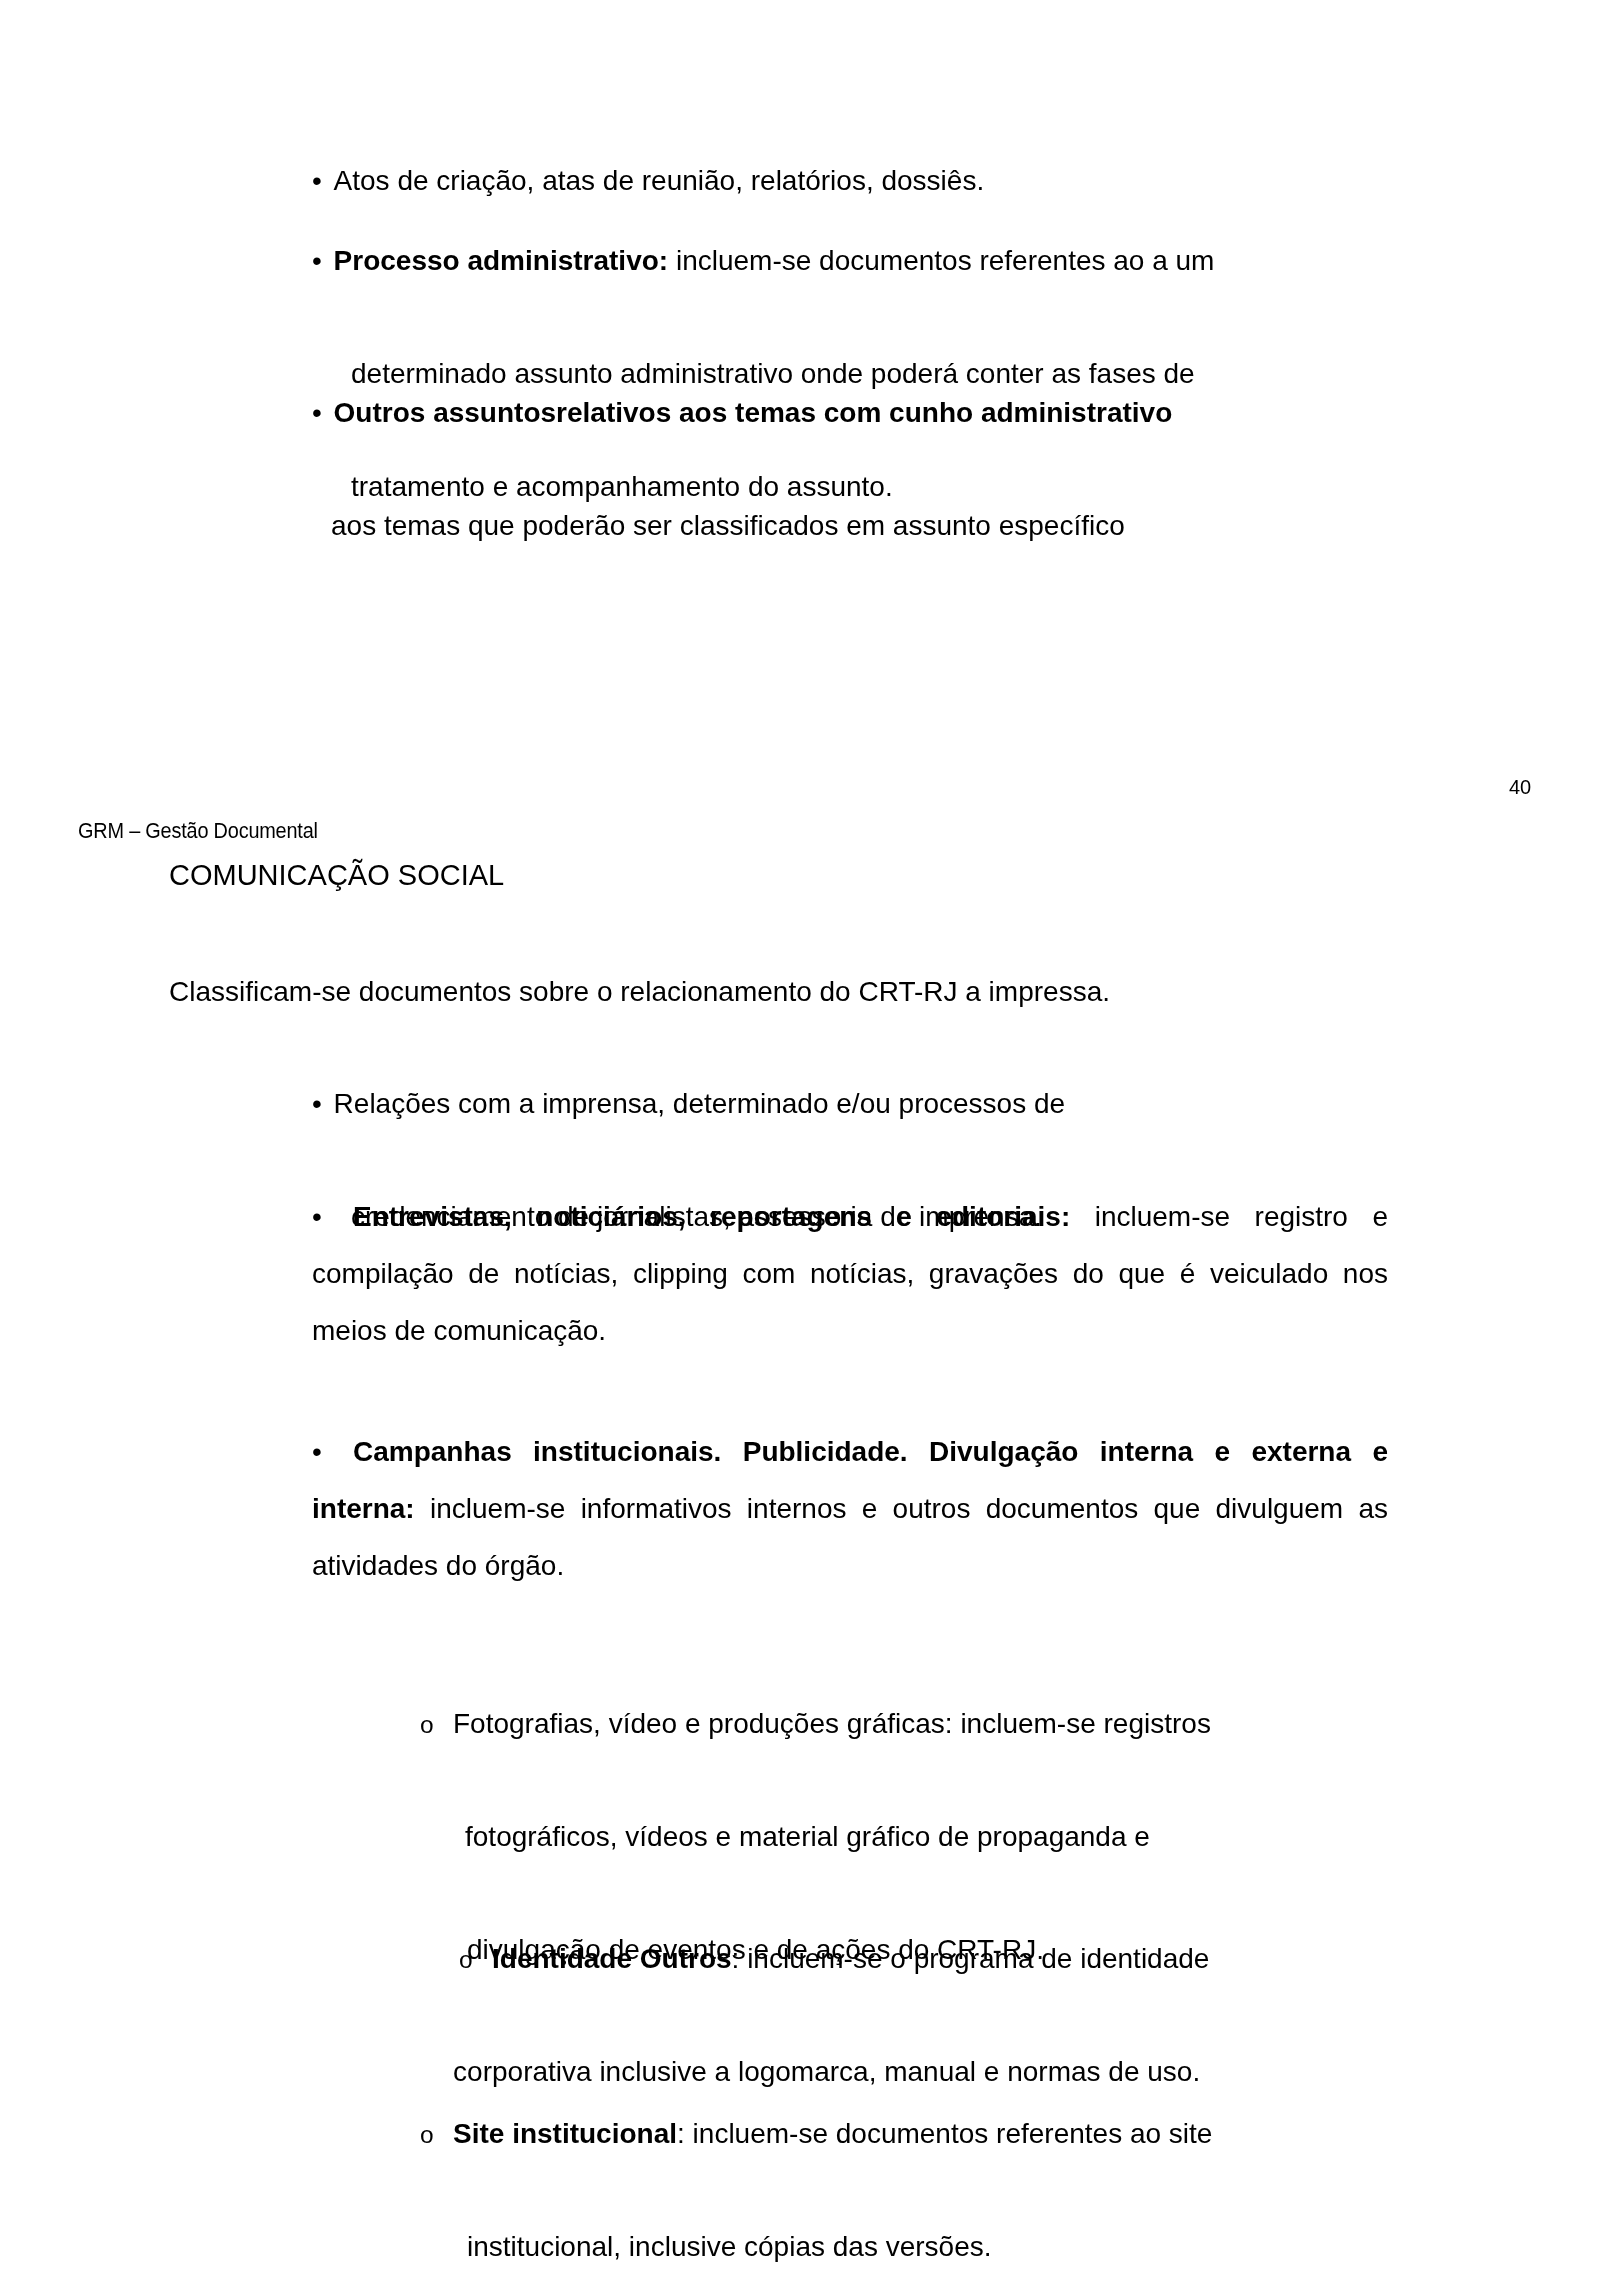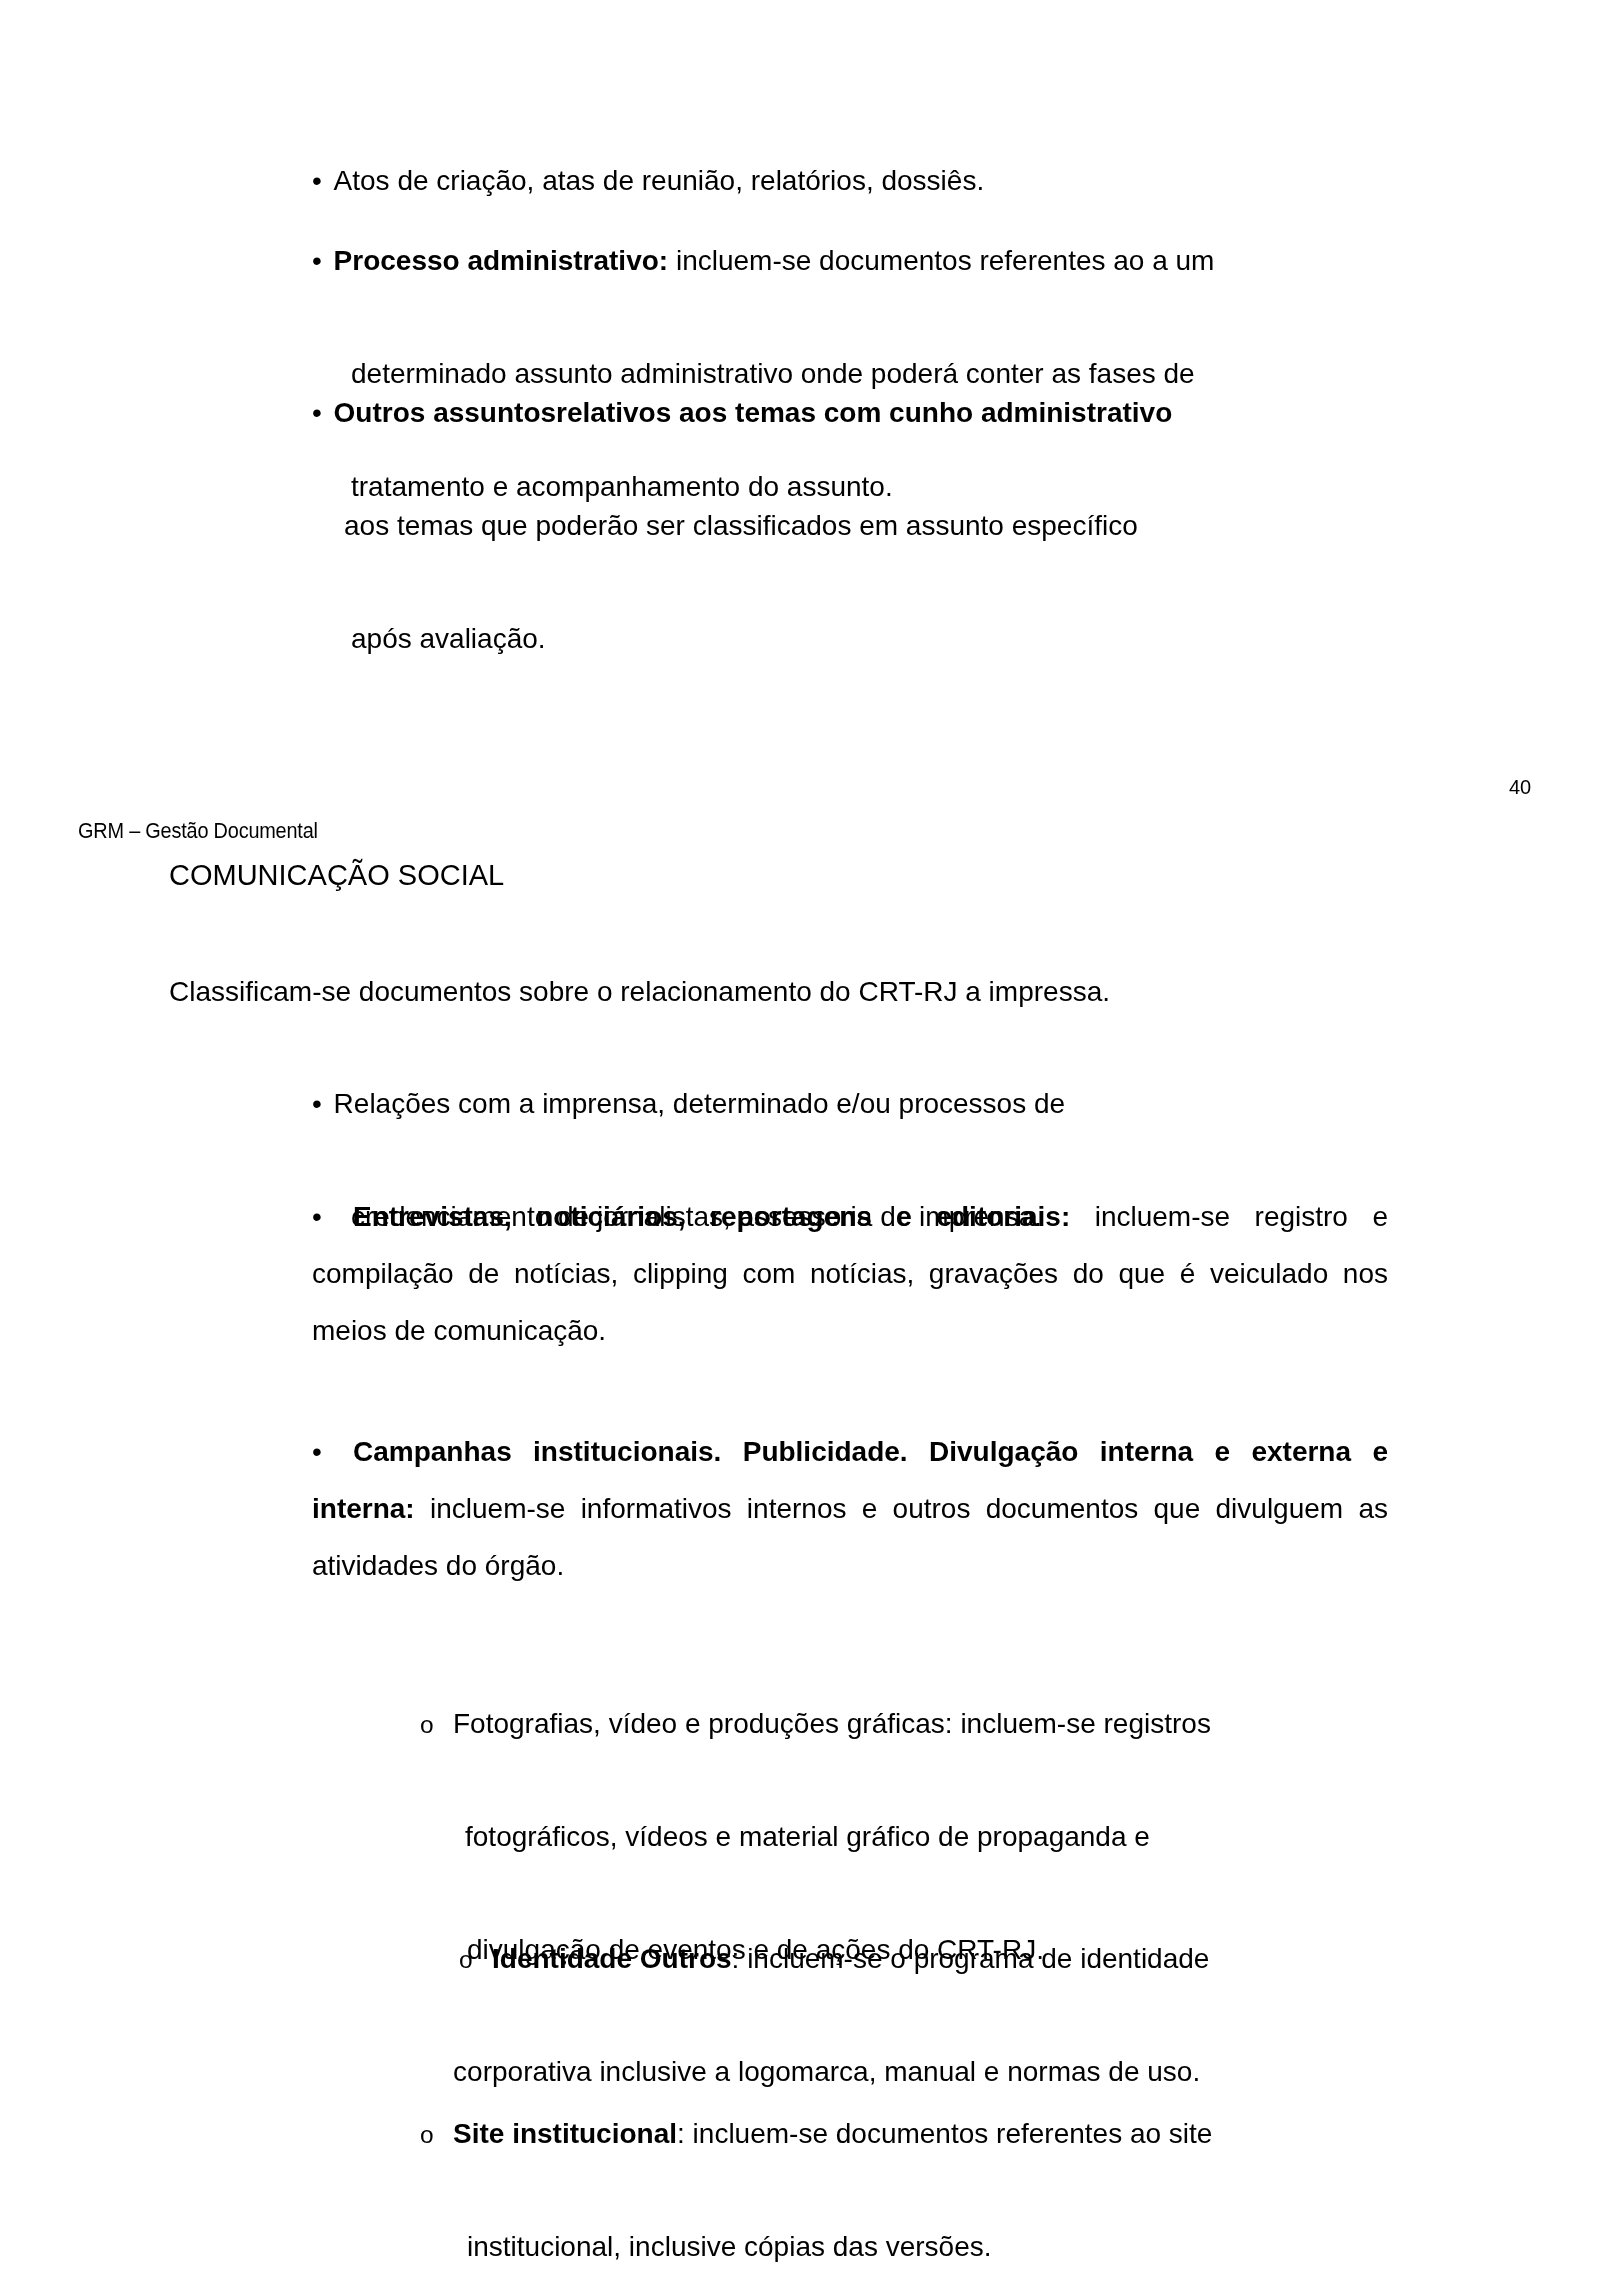--- a/index.html
+++ b/index.html
@@ -100,22 +100,21 @@
     </div>
     <span class="line" style="margin-left:39px;">determinado assunto administrativo onde poderá conter as fases  de</span>
     <span class="line" style="margin-left:39px;">tratamento e acompanhamento do assunto.</span>
   </div>
 
   <div class="blk" style="left:312px; top:328px;">
     <div class="bullet-row">
       <span class="bul">•</span>
       <span class="line bold">Outros assuntosrelativos aos temas com cunho administrativo</span>
     </div>
-    <span class="line" style="margin-left:32px;">aos  temas que poderão ser classificados em assunto específico</span>
-    <span class="line" style="margin-left:39px;">após  avaliação.</span>
+    <span class="line" style="margin-left:19px;">aos  temas que poderão ser classificados em assunto específico</span>
   </div>
 
   <div class="pagenum" style="left:1509px; top:776px;">40</div>
 
   <div class="grm" style="left:78px; top:818px;">GRM – Gestão Documental</div>
 
   <div class="heading" style="left:169px; top:859px;">COMUNICAÇÃO SOCIAL</div>
 
   <div class="blk" style="left:169px; top:907px;">
     <span class="line">Classificam-se documentos sobre o relacionamento do CRT-RJ a impressa.</span>

